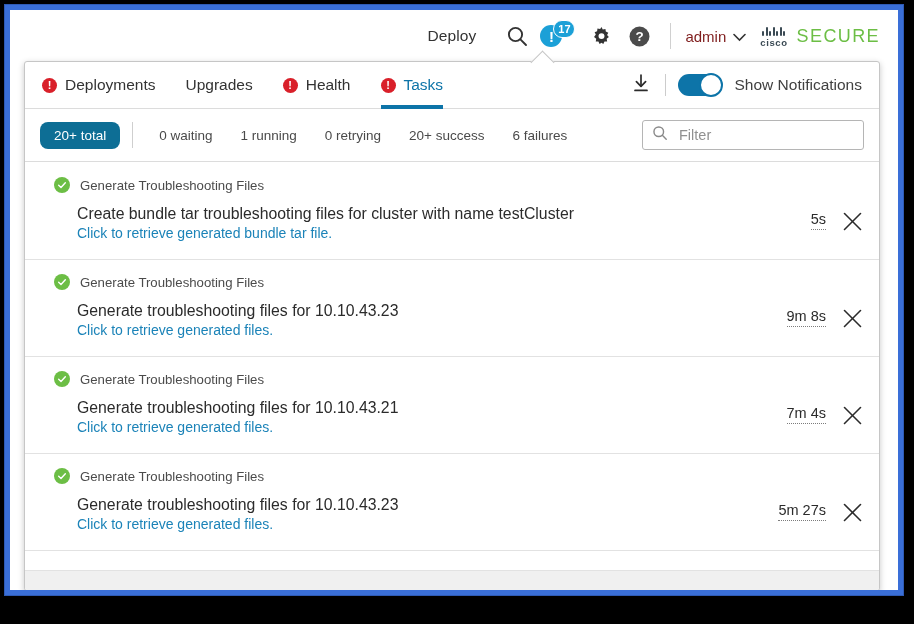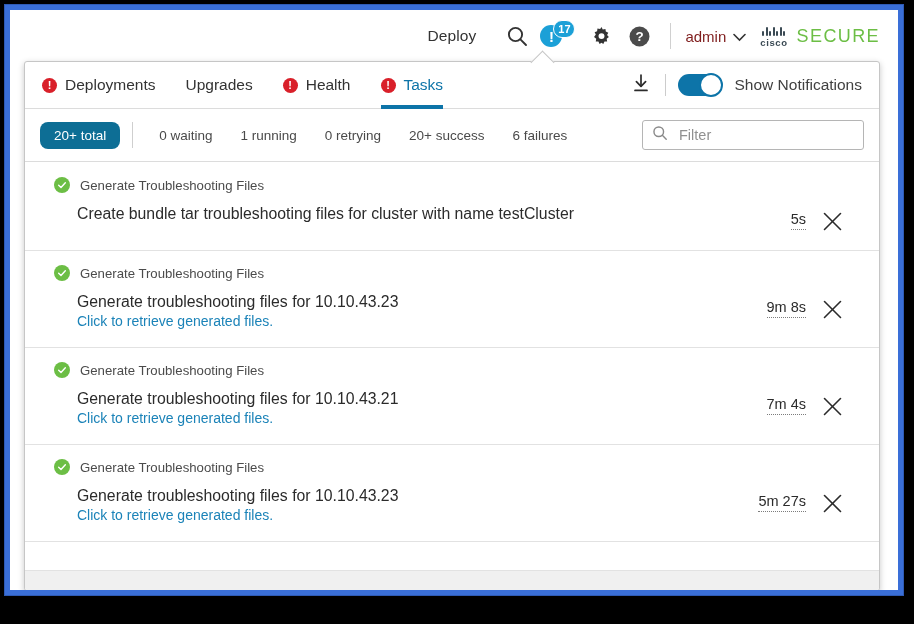--- a/index.html
+++ b/index.html
@@ -369,21 +369,21 @@
   .task-link {
     font-size: 14px;
     color: #1b83b8;
     cursor: pointer;
     padding-left: 23px;
   }
   .task-right {
     display: flex;
     align-items: flex-start;
     padding-top: 34px;
-    padding-right: 36px;
+    padding-right: 16px;
     flex: none;
   }
   .duration {
     font-size: 14.5px;
     color: #2b2b2b;
     border-bottom: 1px dotted #7c7c7c;
     padding-bottom: 2px;
     white-space: nowrap;
     cursor: default;
   }
@@ -532,20 +532,21 @@
             <div class="task-main">
               <div class="task-head">
                 <span class="ok-icon">
                   <svg width="10" height="10" viewBox="0 0 12 12">
                     <polyline points="2,6.4 4.8,9 10,3.4" fill="none" stroke="#ffffff" stroke-width="1.7" stroke-linecap="round" stroke-linejoin="round"></polyline>
                   </svg>
                 </span>
                 <span class="task-type">Generate Troubleshooting Files</span>
               </div>
               <div class="task-desc">Create bundle tar troubleshooting files for cluster with name testCluster</div>
+              <div class="task-link">Click to retrieve generated bundle tar file.</div>
             </div>
             <div class="task-right">
               <span class="duration">5s</span>
               <span class="close-x">
                 <svg width="21" height="21" viewBox="0 0 21 21">
                   <line x1="2.5" y1="2.5" x2="18.5" y2="18.5" stroke="#2b2b2b" stroke-width="1.6" stroke-linecap="round"></line>
                   <line x1="18.5" y1="2.5" x2="2.5" y2="18.5" stroke="#2b2b2b" stroke-width="1.6" stroke-linecap="round"></line>
                 </svg>
               </span>
             </div>

